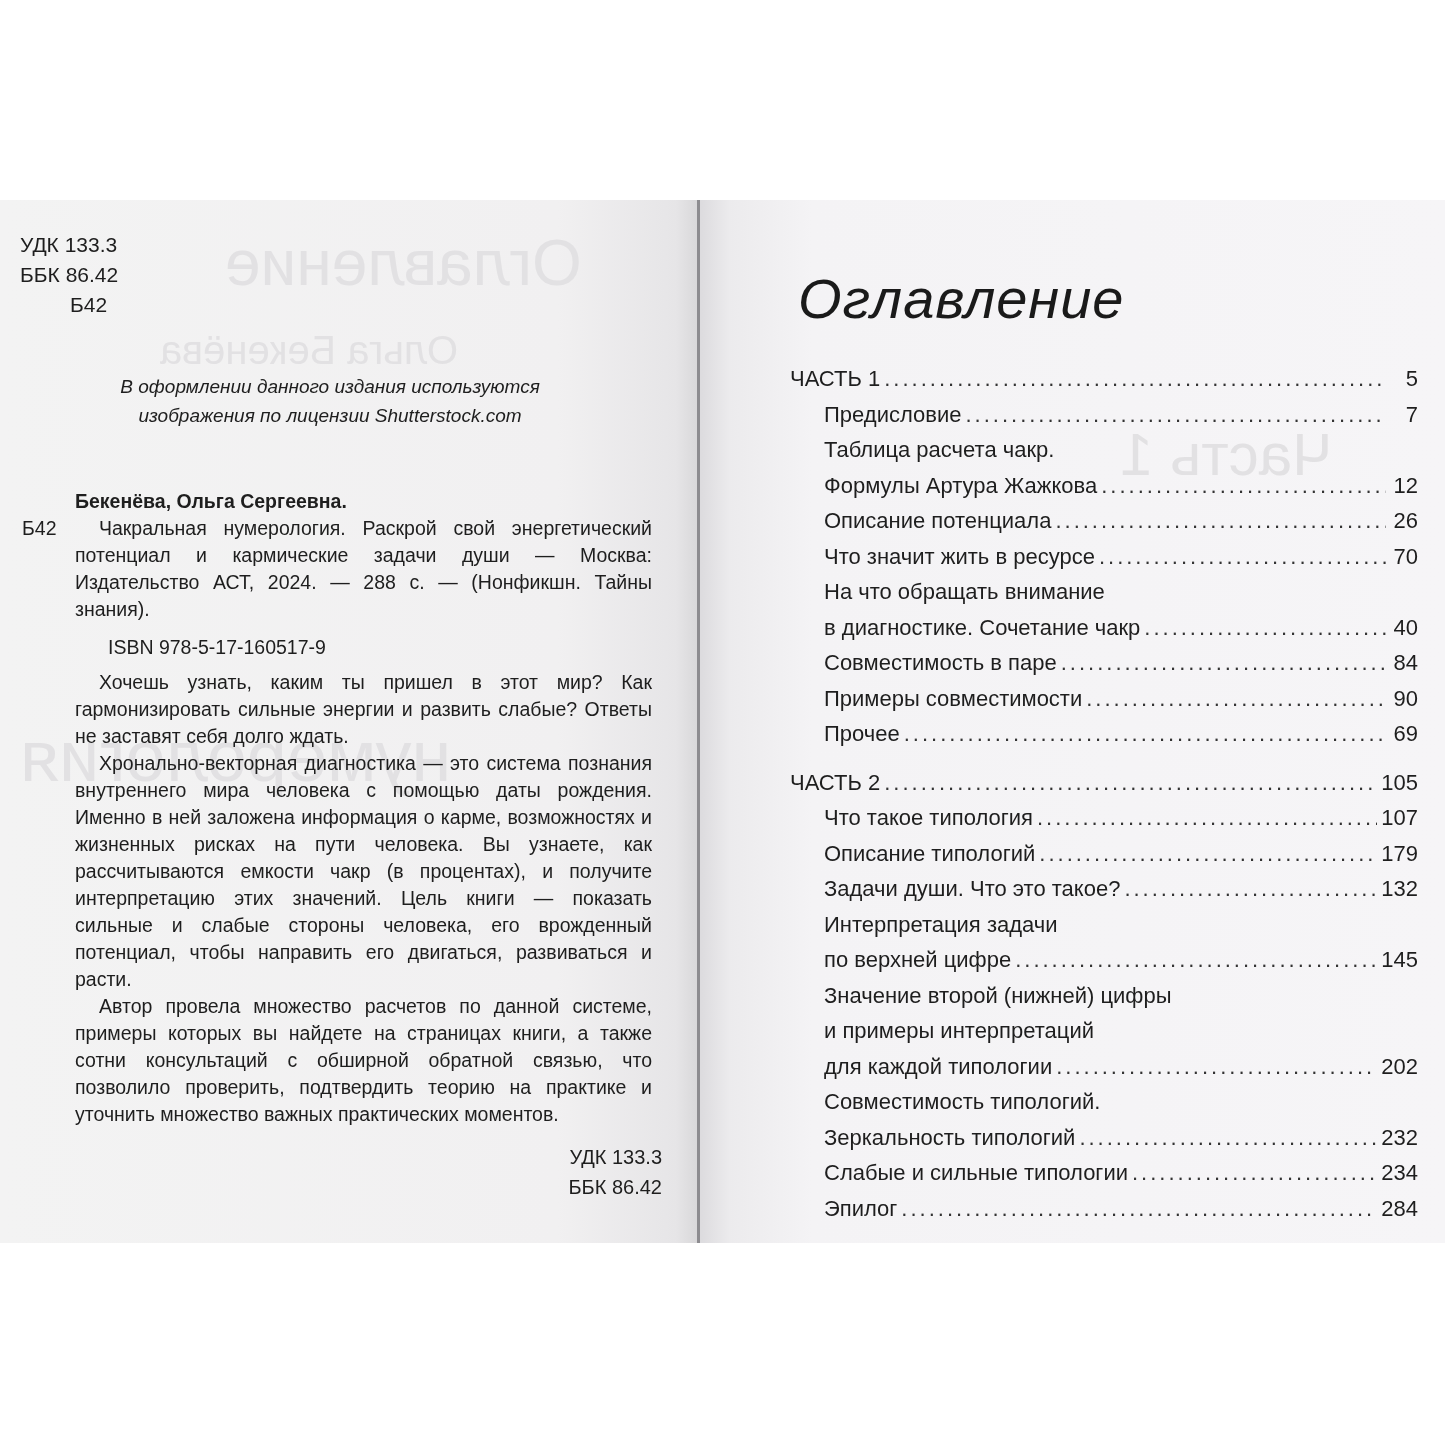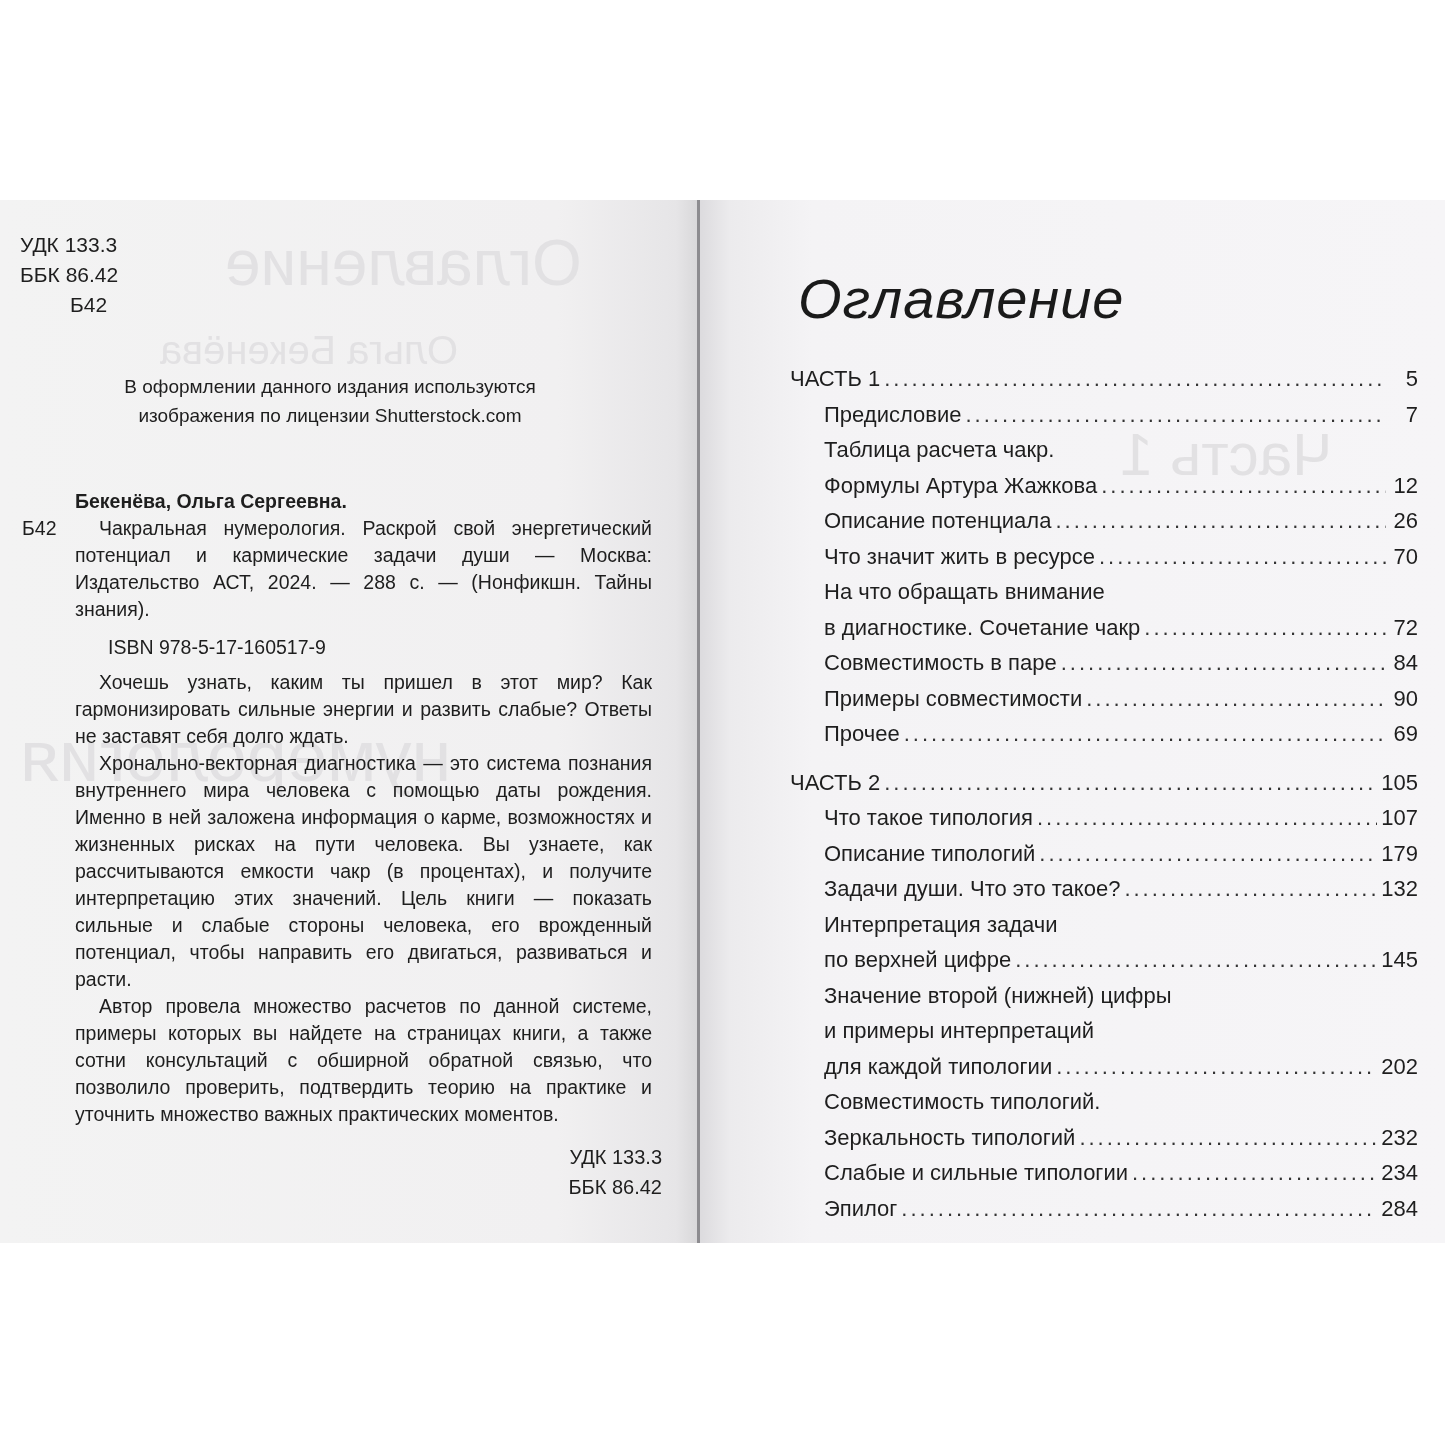--- a/index.html
+++ b/index.html
@@ -21,21 +21,21 @@
   .page-right {
     position:relative; flex:1; height:100%;
     background:linear-gradient(90deg,#dcdbde 0%,#ecebed 4%,#f4f3f5 15%,#f6f5f7 100%);
   }
   
   .ghost { position:absolute; color:#e2e1e3; font-size:64px; white-space:nowrap; pointer-events:none; }
   
   .codes-top { position:absolute; left:20px; top:30px; font-size:21px; line-height:30px; }
   .codes-top .indent { padding-left:50px; }
   .license { position:absolute; left:0; width:660px; top:172px; text-align:center;
-    font-size:19px; line-height:29px; }
+    font-style:italic; font-size:19px; line-height:29px; }
   .biblio { position:absolute; left:22px; top:288px; width:630px; font-size:19.5px; line-height:27px; }
   .author { font-weight:bold; padding-left:53px; }
   .row-b42 { display:flex; }
   .b42 { width:53px; flex:none; }
   .body-text { text-align:justify; }
   .para { text-indent:24px; text-align:justify; margin:0 0 0 53px; }
   .isbn { margin:11px 0 8px 86px; }
   .codes-bottom { position:absolute; right:35px; top:942px; text-align:right; font-size:20px; line-height:30px; }
   
   .toc-title { position:absolute; left:98px; top:28px; font-size:56px; font-style:italic; font-weight:normal; letter-spacing:1px; color:#1a1a1a; }
@@ -125,21 +125,21 @@
           <span class="toc-page">70</span>
         </div>
         <div class="toc-row sub cont">
           <span class="toc-text">На что обращать внимание</span>
           <span class="toc-dots"></span>
           <span class="toc-page"></span>
         </div>
         <div class="toc-row sub">
           <span class="toc-text">в диагностике. Сочетание чакр</span>
           <span class="toc-dots"></span>
-          <span class="toc-page">72</span>
+          <span class="toc-page">40</span>
         </div>
         <div class="toc-row sub">
           <span class="toc-text">Совместимость в паре</span>
           <span class="toc-dots"></span>
           <span class="toc-page">84</span>
         </div>
         <div class="toc-row sub">
           <span class="toc-text">Примеры совместимости</span>
           <span class="toc-dots"></span>
           <span class="toc-page">90</span>

